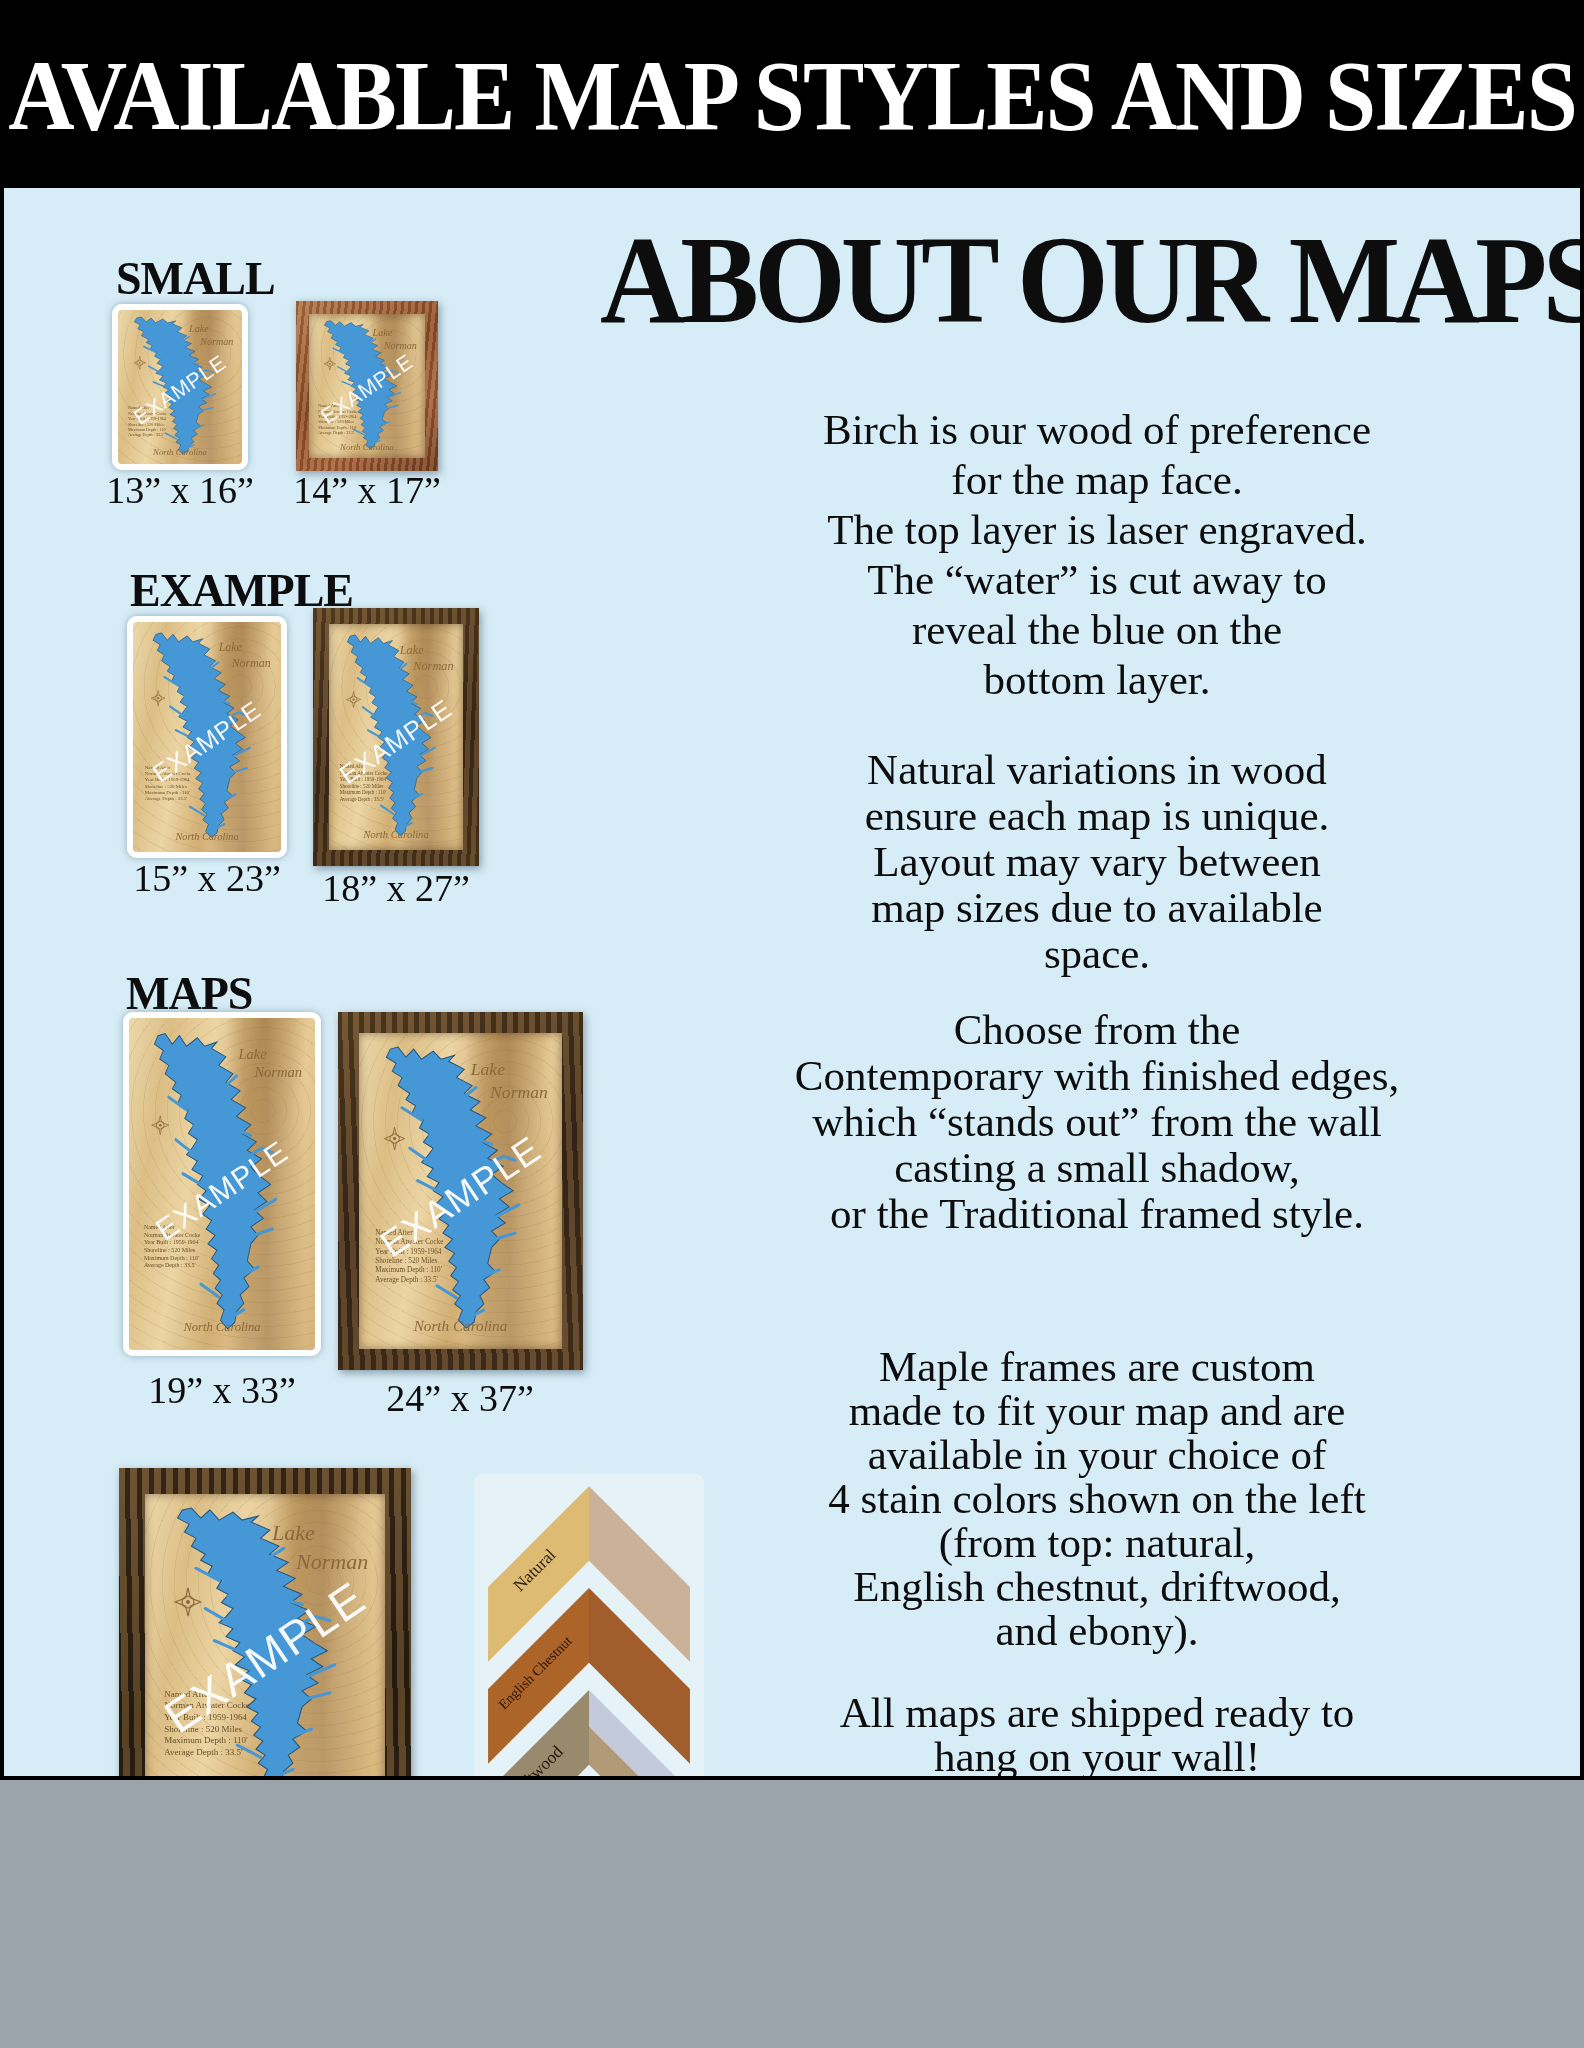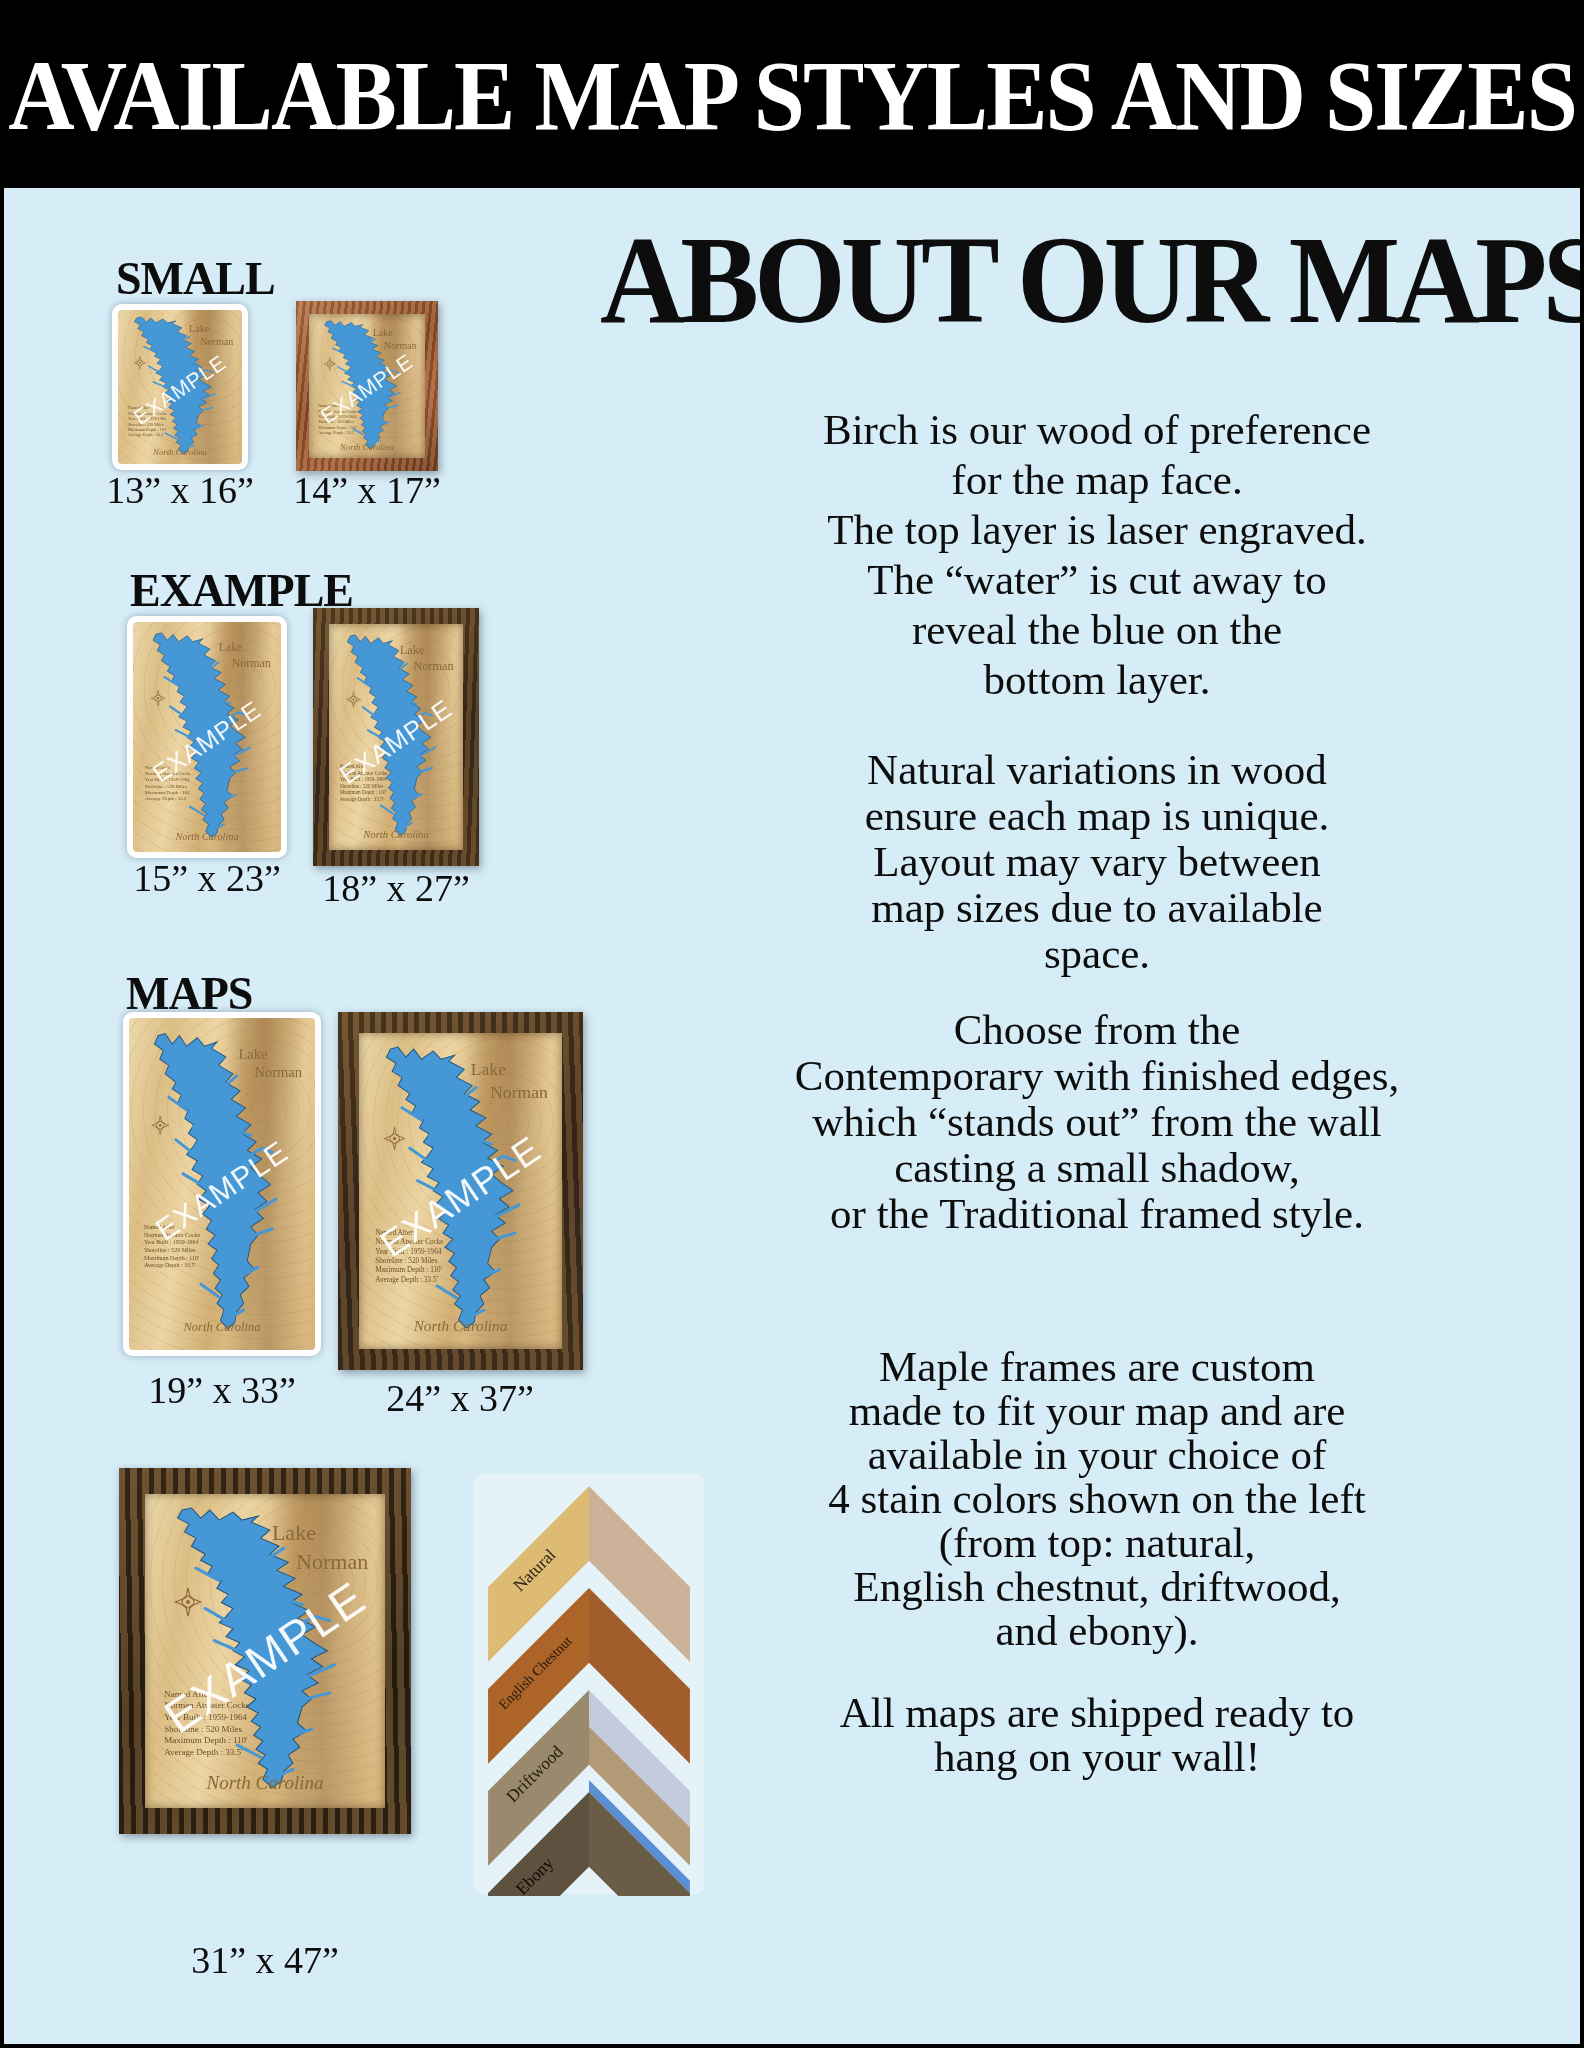--- a/index.html
+++ b/index.html
@@ -1,17 +1,17 @@
 <!DOCTYPE html>
 <html><head>
 <meta charset="utf-8">
 <style>
   html,body{margin:0;padding:0;background:#9aa4aa;}
   .page{
-    position:relative; width:1584px; height:2048px; margin:0 auto;
+    position:relative; width:1584px; height:1780px; margin:0 auto;
     background:#d6ecf6; border:4px solid #000; box-sizing:border-box;
     font-family:"Liberation Serif", serif; overflow:hidden; color:#0d0d0d;
   }
   
   .banner{position:absolute;left:0;top:0;width:1576px;height:184px;background:#000;
     display:flex;align-items:center;justify-content:center;}
   .banner h1{margin:0;color:#fff;font-size:92px;font-weight:bold;letter-spacing:-2px;
     transform:scaleY(1.08);white-space:nowrap;}
   
   .sec-h{position:absolute;margin:0;font-size:46px;font-weight:bold;letter-spacing:-1px;line-height:1;}
@@ -61,21 +61,21 @@
   .m-f{left:334px;top:1008px;width:245px;height:358px;}
   .m-g{left:115px;top:1464px;width:292px;height:366px;}
   .m-a .map-face,.m-b .map-face{font-size:4.6px;}
   .m-c .map-face{font-size:5.4px;}
   .m-d .map-face{font-size:5.6px;}
   .m-e .map-face{font-size:6.6px;}
   .m-f .map-face{font-size:8px;}
   .m-g .map-face{font-size:10px;}
   
   .lake{position:absolute;left:2%;top:2%;width:96%;height:96%;}
-  .lake-name{position:absolute;top:8%;right:7%;font-size:2.2em;line-height:1.3;
+  .lake-name{position:absolute;top:8%;right:7%;font-style:italic;font-size:2.2em;line-height:1.3;
     color:#8a6839;text-align:left;}
   .lake-name .ln2{padding-left:1.1em;}
   .compass{position:absolute;left:11%;top:29%;width:3.4em;height:3.4em;color:#8a6839;}
   .stats{position:absolute;left:8%;top:62%;font-size:.9em;line-height:1.3;color:#6b4f28;
     text-align:left;white-space:pre-line;}
   .state{position:absolute;left:0;right:0;bottom:4.5%;text-align:center;font-style:italic;
     font-size:1.9em;color:#8a6839;}
   .watermark{position:absolute;left:50%;top:52%;transform:translate(-50%,-50%) rotate(-34deg);
     font-size:4.6em;color:rgba(255,255,255,.93);letter-spacing:.04em;white-space:nowrap;
     font-family:"Liberation Sans", sans-serif;}

